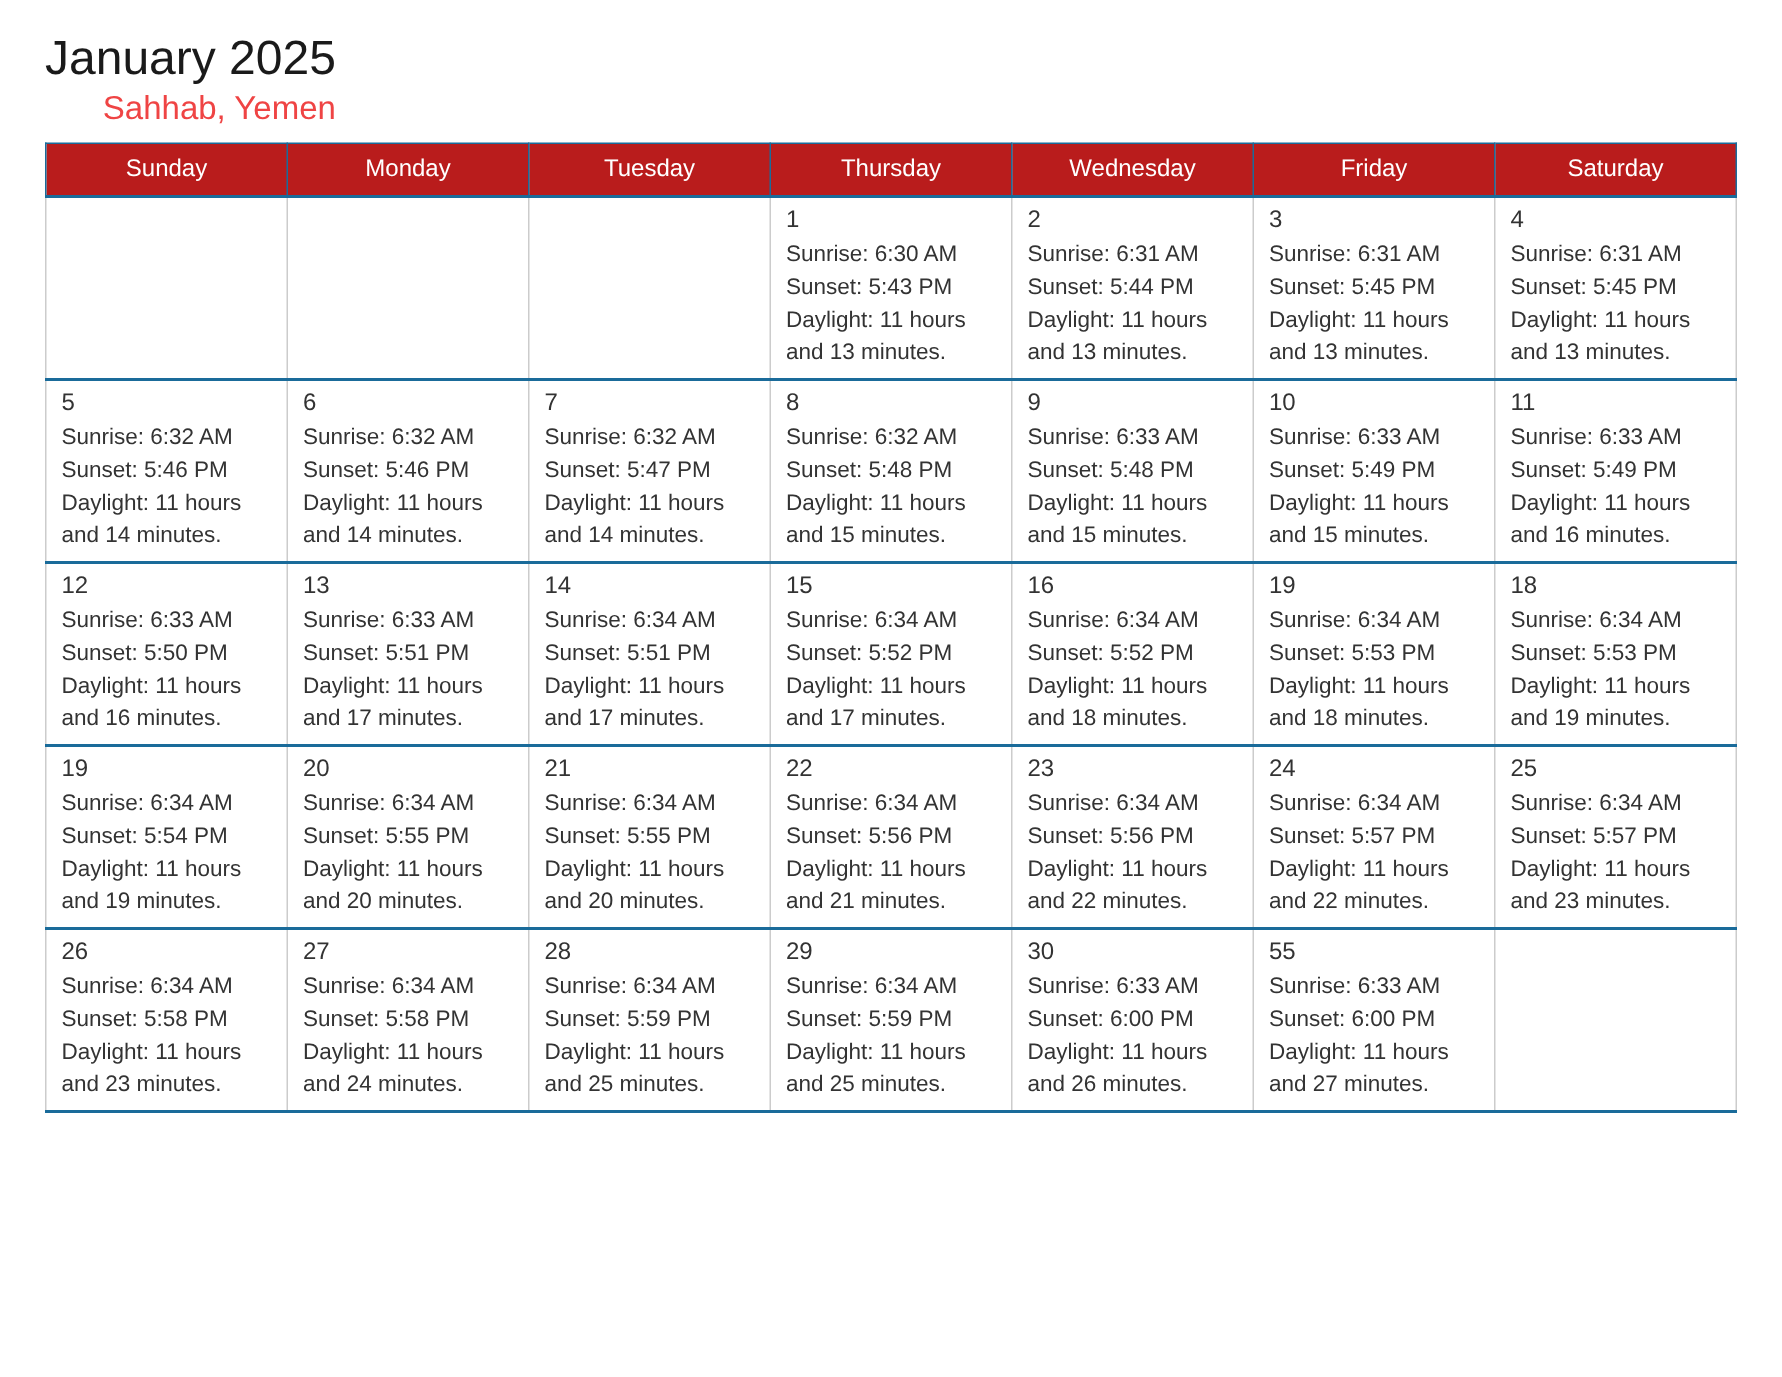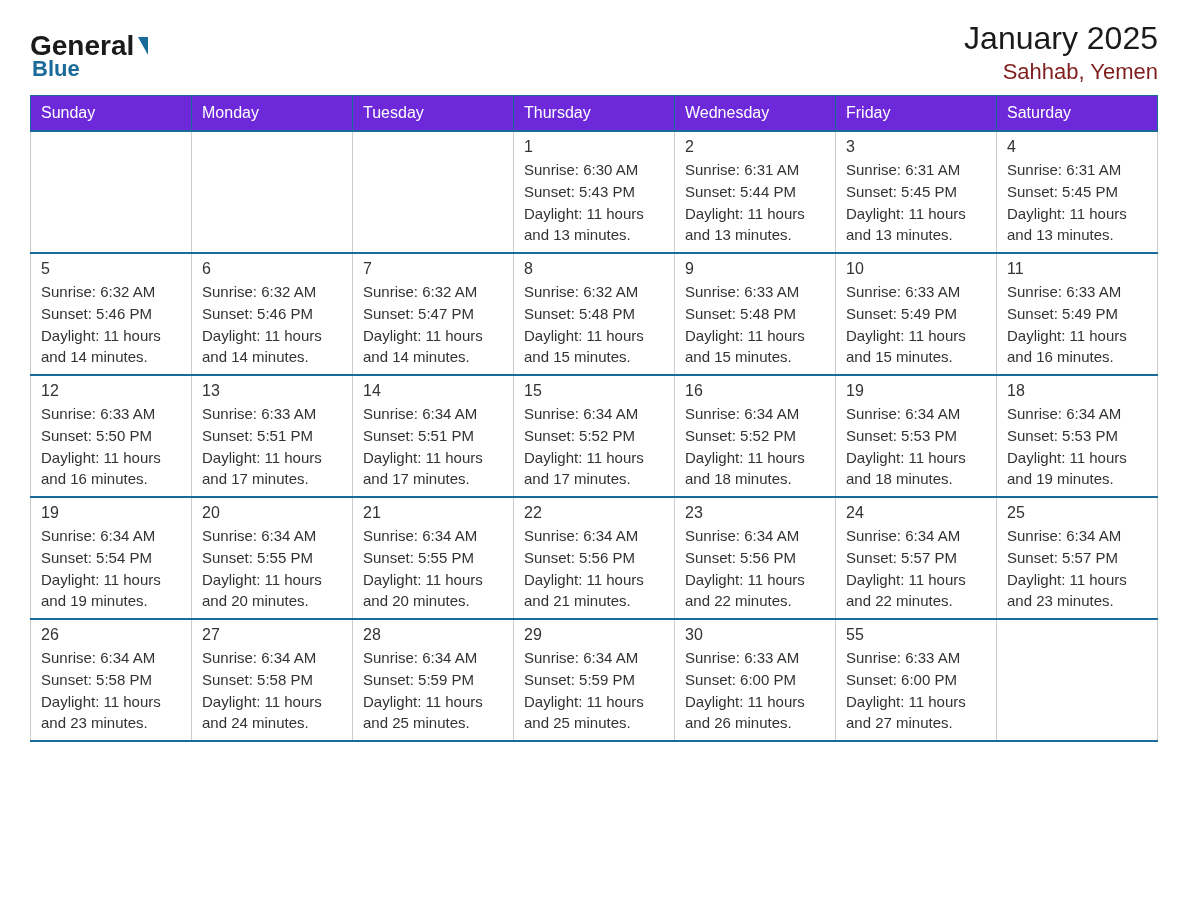--- a/index.html
+++ b/index.html
@@ -51,35 +51,35 @@
     .title-section {
       text-align: right;
     }
     .month-title {
       font-size: 32px;
       font-weight: normal;
       color: #1a1a1a;
     }
     .location-title {
       font-size: 22px;
-      color: #7f1d1d;
+      color: #ef4444;
       margin-top: 2px;
     }
     .calendar-table {
       width: 100%;
       border-collapse: collapse;
       margin-top: 8px;
     }
     .calendar-table th {
-      background-color: #6d28d9;
+      background-color: #b91c1c;
       color: #fff;
       font-size: 16px;
       font-weight: normal;
       padding: 8px 10px;
-      text-align: left;
+      text-align: center;
       border: 1px solid #1a6b9a;
     }
     .calendar-table td {
       vertical-align: top;
       padding: 6px 10px;
       border: 1px solid #ccc;
       width: 14.28%;
       min-height: 90px;
       font-size: 13px;
       color: #333;
@@ -99,27 +99,20 @@
       color: #333;
     }
     .empty-cell {
       background: #fff;
     }
   </style>
 </head>
 <body>
 
 <div class="header">
-  <div class="logo">
-    <div class="logo-general">
-      <span>General</span>
-      <span class="arrow"></span>
-    </div>
-    <div class="logo-blue">Blue</div>
-  </div>
   <div class="title-section">
     <div class="month-title">January 2025</div>
     <div class="location-title">Sahhab, Yemen</div>
   </div>
 </div>
 
 <table class="calendar-table">
   <thead>
     <tr>
     <th>Sunday</th>

